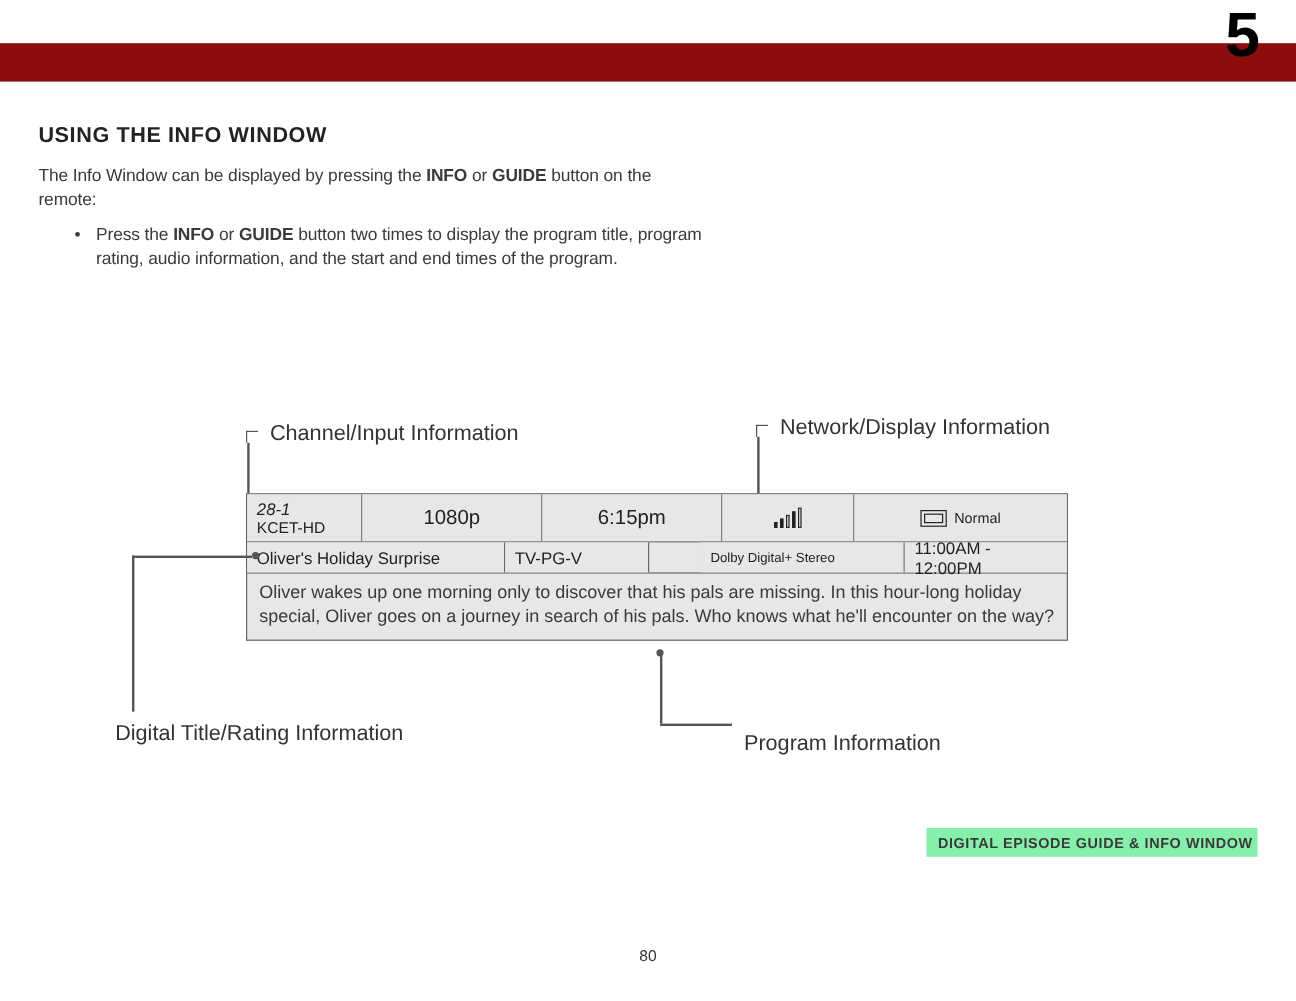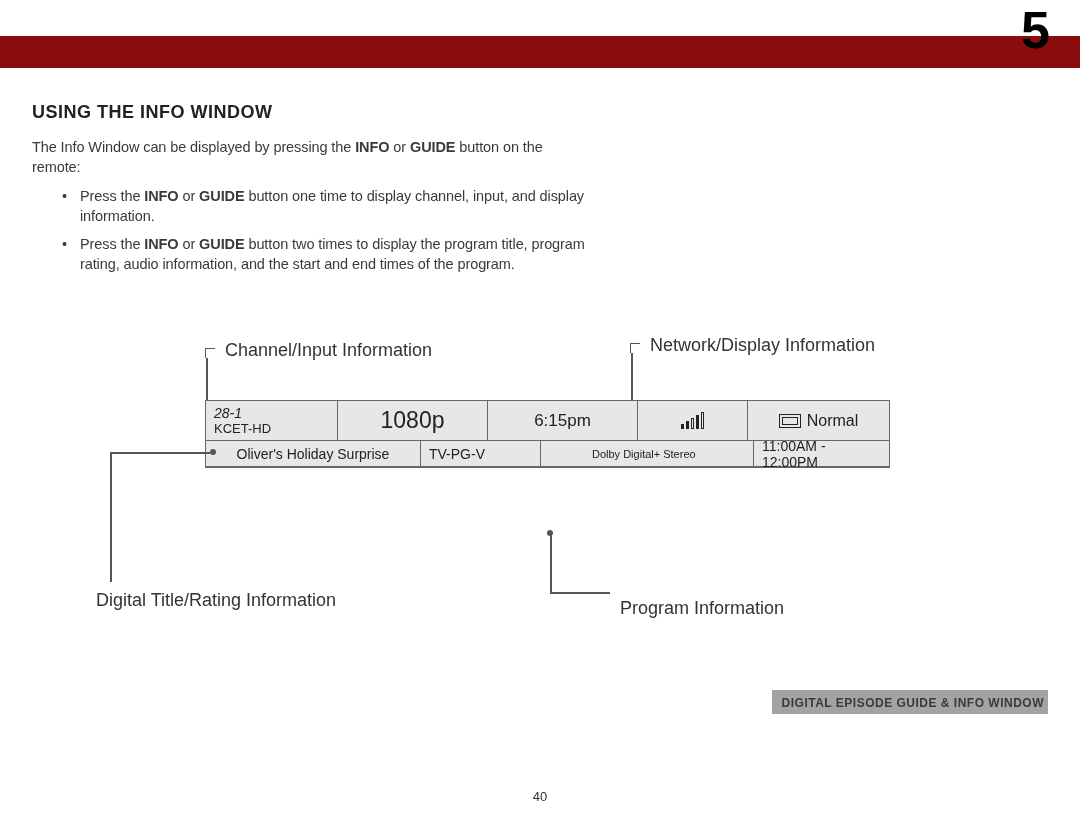--- a/index.html
+++ b/index.html
@@ -9,21 +9,21 @@
   .chapter-num { position: absolute; top: 0; right: 30px; font-size: 52px; font-weight: 700; color: #000; }
   .content { position: absolute; top: 102px; left: 32px; right: 32px; }
   .section-title { font-weight: 800; letter-spacing: 0.5px; font-size: 18px; text-transform: uppercase; margin-bottom: 14px; color:#222; }
   .intro { font-size: 14.5px; line-height: 1.4; max-width: 560px; letter-spacing: -0.1px; }
   .intro b { font-weight: 700; }
   ul.bullets { list-style: none; margin: 6px 0 0 30px; max-width: 530px; }
   ul.bullets li { position: relative; padding-left: 18px; margin: 8px 0; font-size: 14.5px; line-height: 1.38; letter-spacing: -0.1px; }
   ul.bullets li::before { content: "•"; position: absolute; left: 0; top: 0; }
   ul.bullets li b { font-weight: 700; }
 
-  .diagram { position: absolute; top: 340px; left: 60px; width: 960px; height: 300px; }
+  .diagram { position: absolute; top: 351px; left: 60px; width: 960px; height: 300px; }
   .dlabel { position: absolute; font-size: 18px; color:#333; }
   .bracket { position: absolute; border-left: 1.5px solid #555; border-top: 1.5px solid #555; }
   .bracket.tl { width: 10px; height: 10px; }
   .line { position: absolute; background: #555; }
   .dot { position: absolute; width: 6px; height: 6px; border-radius: 50%; background:#555; }
 
   .info-box { position: absolute; left: 145px; top: 60px; width: 685px; border: 1.5px solid #666; background: #e7e7e7; }
   .row1 { display: flex; align-items: stretch; border-bottom: 1.5px solid #666; height: 40px; }
   .cell { border-right: 1.5px solid #666; display: flex; flex-direction: column; justify-content: center; padding: 2px 8px; font-size: 15px; color:#222; background:#e7e7e7; }
   .cell:last-child { border-right: none; }
@@ -33,93 +33,93 @@
   .row2 { display: flex; border-bottom: 1.5px solid #666; height: 26px; }
   .row2 .cell { font-size: 14px; padding: 3px 8px; }
   .row3 { padding: 6px 10px 8px 10px; font-size: 15px; line-height: 1.35; }
 
   .signal-icon { display:inline-flex; align-items:flex-end; gap:2px; height:16px; }
   .signal-icon span { width:3px; background:#222; display:block; }
   .signal-icon span.off { background:transparent; border:1px solid #222; }
   .screen-icon { display:inline-block; width:22px; height:14px; border:1.5px solid #222; position:relative; }
   .screen-icon::after { content:""; position:absolute; inset:2px; border:1px solid #222; }
   .screen-wrap { display:flex; align-items:center; gap:6px; }
-  .screen-wrap .lbl { font-size:16px; }
+  .screen-wrap .lbl { font-size:12px; }
 
-  .footer-label { position:absolute; bottom:120px; right:32px; font-size:12px; font-weight:800; letter-spacing:0.5px; background:#a3a3a3; padding:6px 4px 4px 10px; }
+  .footer-label { position:absolute; bottom:120px; right:32px; font-size:12px; font-weight:800; letter-spacing:0.5px; background:#86efac; padding:6px 4px 4px 10px; }
   .footer-rule { position:absolute; bottom:124px; left:32px; right:32px; height:0; border-top:4px solid #e6e6e6; z-index:-1; }
   .page-num { position:absolute; bottom:30px; left:0; right:0; text-align:center; font-size:13px; color:#333; }
 </style>
 </head>
 <body>
 
 <div class="page">
   <div class="red-bar"></div>
   <div class="chapter-num">5</div>
 
   <div class="content">
     <div class="section-title">USING THE INFO WINDOW</div>
     <div class="intro">The Info Window can be displayed by pressing the <b>INFO</b> or <b>GUIDE</b> button on the remote:</div>
     <ul class="bullets">
-      <li>Press the <b>INFO</b> or <b>GUIDE</b> button one time to display channel, input, and display information.</li>
       <li>Press the <b>INFO</b> or <b>GUIDE</b> button two times to display the program title, program rating, audio information, and the start and end times of the program.</li>
     </ul>
   </div>
 
   <div class="diagram">
 
     <span class="bracket tl" style="left:145px; top:8px;"></span>
     <div class="dlabel" style="left:165px; top:0;">Channel/Input Information</div>
     <span class="bracket tl" style="left:570px; top:3px;"></span>
     <div class="dlabel" style="left:590px; top:-5px;">Network/Display Information</div>
 
     <div class="line" style="left:146px; top:18px; width:1.5px; height:60px;"></div>
     <div class="dot" style="left:156px; top:75px;"></div>
     <div class="line" style="left:571px; top:13px; width:1.5px; height:65px;"></div>
     <div class="dot" style="left:578px; top:75px;"></div>
 
     <div class="info-box">
       <div class="row1">
-        <div class="cell" style="width:132px;">
+        <div class="cell" style="width:96px;">
           <span class="top">28-1</span>
           <span class="bot">KCET-HD</span>
         </div>
-        <div class="cell center" style="width:150px; font-size:23px;">1080p</div>
+        <div class="cell center" style="width:150px; font-size:17px;">1080p</div>
         <div class="cell center" style="width:150px; font-size:17px;text-align:right;">6:15pm</div>
         <div class="cell center" style="width:110px;">
           <span class="signal-icon">
             <span style="height:5px;"></span>
               <span style="height:8px;"></span>
               <span style="height:11px;" class="off"></span>
               <span style="height:14px;"></span>
               <span style="height:17px;" class="off"></span>
           </span>
         </div>
         <div class="cell center" style="flex:1;">
           <span class="screen-wrap">
             <span class="screen-icon"></span>
             <span class="lbl">Normal</span>
           </span>
         </div>
       </div>
       <div class="row2">
-        <div class="cell" style="width:215px;text-align:center;">Oliver's Holiday Surprise</div>
+        <div class="cell" style="width:215px;">Oliver's Holiday Surprise</div>
         <div class="cell" style="width:120px;">TV-PG-V</div>
         <div class="cell" style="width:170px; font-size:11px; justify-content:center;margin-left:43px;">Dolby Digital+ Stereo</div>
         <div class="cell" style="flex:1;">11:00AM - 12:00PM</div>
       </div>
+      <div class="row3">Oliver wakes up one morning only to discover that his pals are missing. In this hour-long holiday special, Oliver goes on a journey in search of his pals. Who knows what he'll encounter on the way?</div>
     </div>
 
     <div class="line" style="left:50px; top:112px; width:1.5px; height:130px;"></div>
     <div class="line" style="left:50px; top:112px; width:100px; height:1.5px;"></div>
     <div class="dot" style="left:150px; top:109px;"></div>
     <div class="dlabel" style="left:36px; top:250px;">Digital Title/Rating Information</div>
 
     <div class="line" style="left:490px; top:192px; width:1.5px; height:60px;"></div>
     <div class="dot" style="left:487px; top:190px;"></div>
     <div class="line" style="left:490px; top:252px; width:60px; height:1.5px;"></div>
     <div class="dlabel" style="left:560px; top:258px;">Program Information</div>
   </div>
 
   <div class="footer-rule"></div>
   <div class="footer-label">DIGITAL EPISODE GUIDE &amp; INFO WINDOW</div>
-  <div class="page-num">40</div>
+  <div class="page-num">80</div>
 </div>
 
 </body></html>

